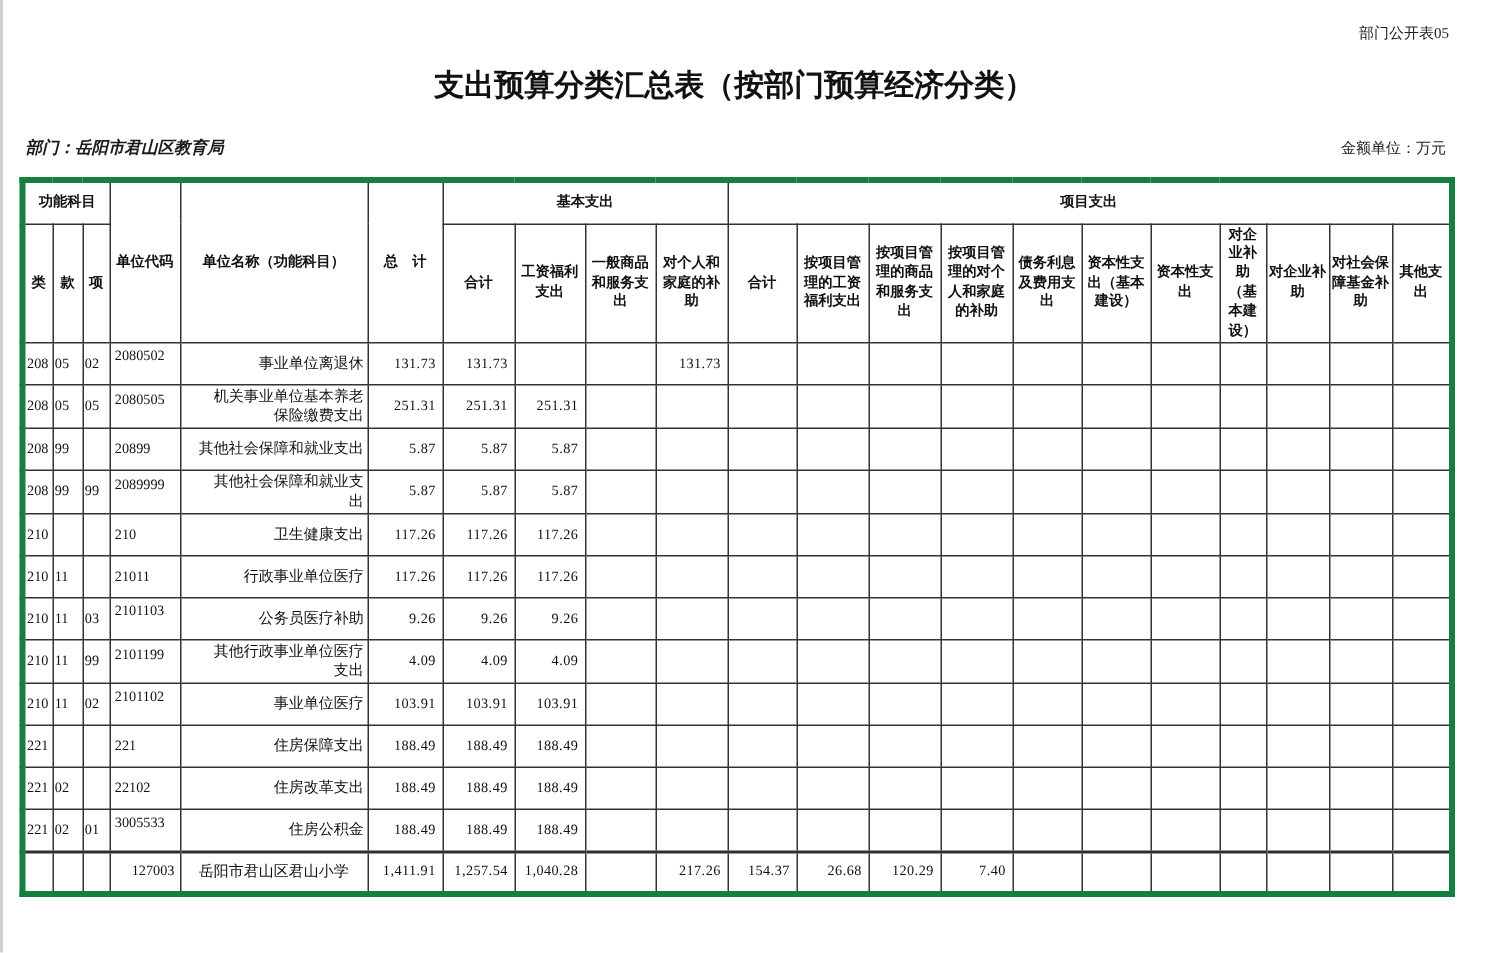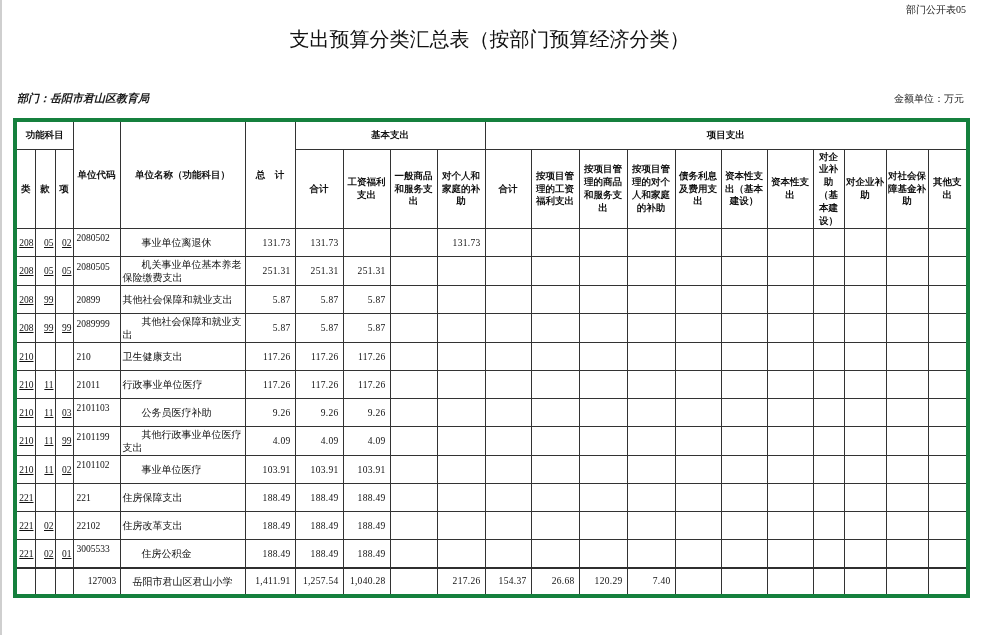--- a/index.html
+++ b/index.html
@@ -2,47 +2,47 @@
 <html><head>
 <meta charset="utf-8">
 <style>
   html,body { margin:0; padding:0; }
   body {
     width:1000px; height:635px; background:#ffffff; position:relative;
     font-family:"Liberation Serif","DejaVu Serif",serif; color:#1a1a1a;
     overflow:hidden;
   }
   .page-edge { position:absolute; left:0; top:0; width:2px; height:635px; background:#cfcfcf; }
-  .doc-label { position:absolute; top:3px; right:34px; font-size:10px; color:#222; }
+  .doc-label { position:absolute; top:15px; right:34px; font-size:10px; color:#222; }
   .page-title {
-    position:absolute; top:26px; left:13px; width:953px;
-    text-align:center; font-size:20px; font-weight:normal; color:#111;
+    position:absolute; top:43px; left:13px; width:953px;
+    text-align:center; font-size:20px; font-weight:bold; color:#111;
   }
   .meta-dept { position:absolute; top:91px; left:17px; font-size:11px; font-weight:bold;font-style:italic; }
   .meta-unit { position:absolute; top:92px; right:36px; font-size:10px; }
 
   table.budget {
     position:absolute; left:13px; top:118px; width:953px;
     border-collapse:collapse; table-layout:fixed;
     border:4px solid #15803d;
   }
   .budget th, .budget td { border:1px solid #333; overflow:hidden; }
   .budget thead tr.h1 { height:29px; }
   .budget thead tr.h2 { height:72px; }
   .budget tbody tr { height:28px; }
   .budget th {
     font-size:9.5px; font-weight:bold; padding:1px; line-height:1.35;
     text-align:center; vertical-align:middle; color:#111;
   }
   .budget td { font-size:9.5px; vertical-align:middle; color:#111; }
-  td.c-code-sm { text-align:right;text-decoration:underline; }
+  td.c-code-sm { text-align:left; }
   td.c-unitcode { text-align:left; padding:1px 1px 1px 3px; }
   td.c-unitcode.bottom { vertical-align:bottom; padding-bottom:13px; }
   td.c-unitcode.center-mid { text-align:center; padding-left:12px; }
-  td.c-name { font-size:10px; text-align:left; padding:1px 2px; line-height:1.3; }
+  td.c-name { font-size:10px; text-align:right; padding:1px 2px; line-height:1.3; }
   td.c-name.indent { text-indent:19px; }
   td.c-name.center { text-align:center; text-indent:0; }
   td.c-num { text-align:right; padding:1px 4px 1px 1px; letter-spacing:0.3px; white-space:nowrap; }
   tr.total-row td { border-top:2.5px solid #2f2f2f; }
 </style>
 </head>
 <body>
 
 <div class="page-edge"></div>
 

